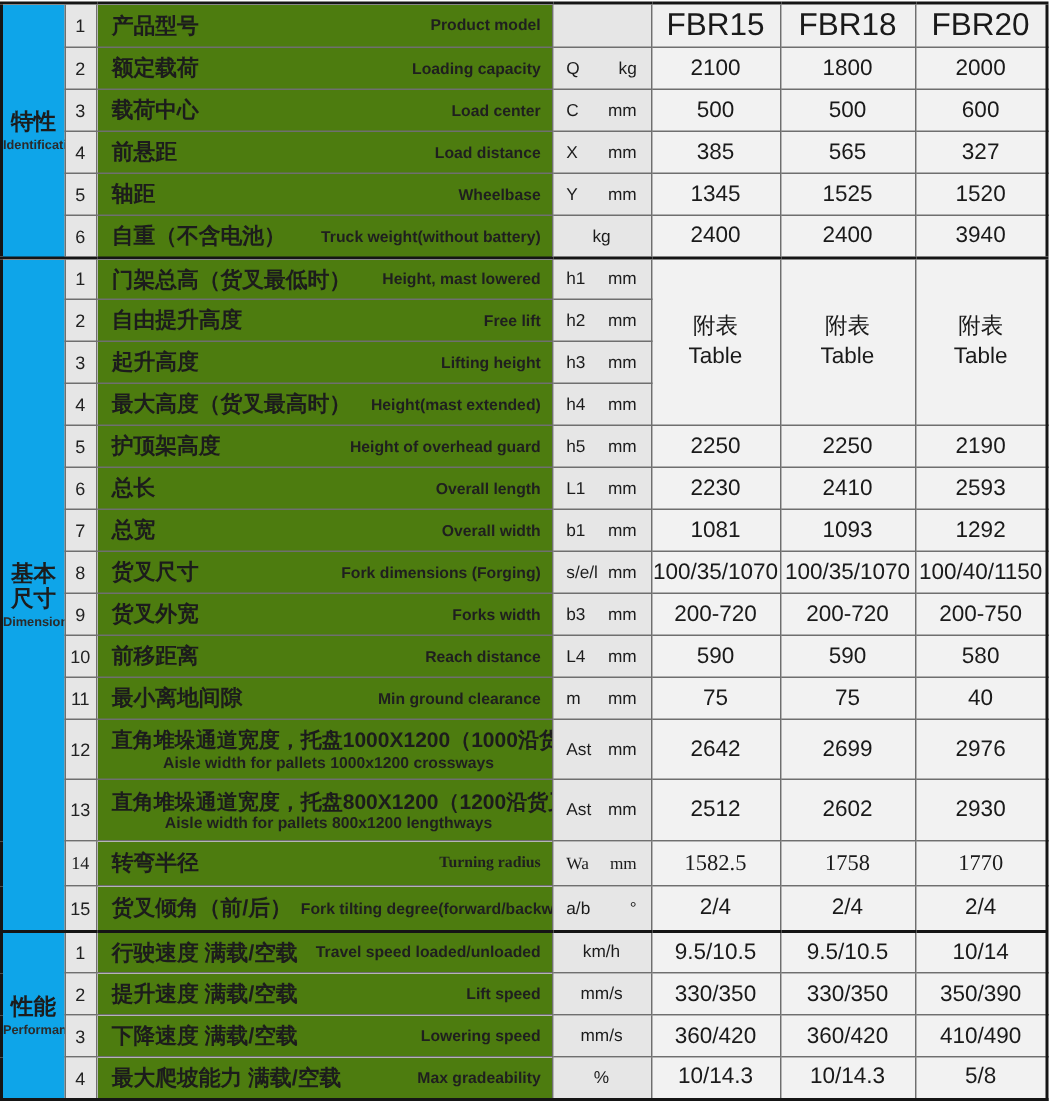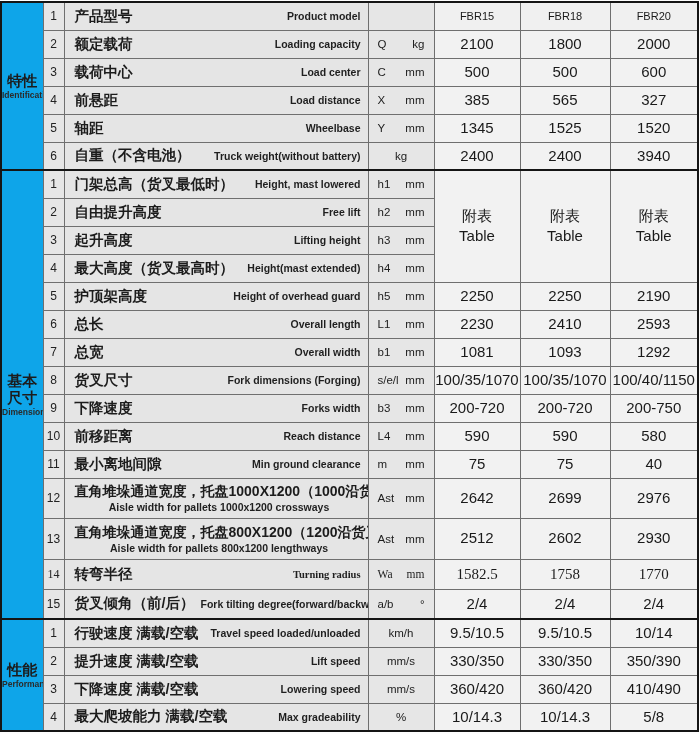--- a/index.html
+++ b/index.html
@@ -53,21 +53,21 @@
   
   td.row-number-cell {
     background: #e6e6e6;
     text-align: center;
     vertical-align: middle;
     font-size: 12px;
     color: #222;
   }
   
   td.label-cell {
-    background: #e5e5e5;
+    background: #4d7c0f;
     vertical-align: middle;
   }
   .label-flex {
     display: flex;
     justify-content: space-between;
     align-items: center;
     padding: 0 7px 0 10px;
     gap: 6px;
   }
   .label-stacked {
@@ -111,21 +111,21 @@
     background: #f2f2f2;
     text-align: center;
     vertical-align: middle;
     font-size: 15px;
     color: #1a1a1a;
     white-space: pre-line;
     line-height: 1.35;
   }
   td.model-header-cell {
     background: #f0f0f0;
-    font-size: 11px;
+    font-size: 21px;
   }
 </style>
 </head>
 <body>
 
 <div class="sheet">
   <table class="spec">
     <colgroup>
       <col style="width:42px">
       <col style="width:21px">
@@ -382,21 +382,21 @@
             </div>
           </td>
           <td class="value-cell">100/35/1070</td>
           <td class="value-cell">100/35/1070</td>
           <td class="value-cell">100/40/1150</td>
         </tr>
         <tr style="height: 28px;">
           <td class="row-number-cell">9</td>
           <td class="label-cell">
             <div class="label-flex">
-              <span class="lbl-cn">下降速度</span>
+              <span class="lbl-cn">货叉外宽</span>
               <span class="lbl-en">Forks width</span>
             </div>
           </td>
           <td class="symbol-unit-cell">
             <div class="su-flex">
               <span class="sym">b3</span>
               <span class="unit">mm</span>
             </div>
           </td>
           <td class="value-cell">200-720</td>

